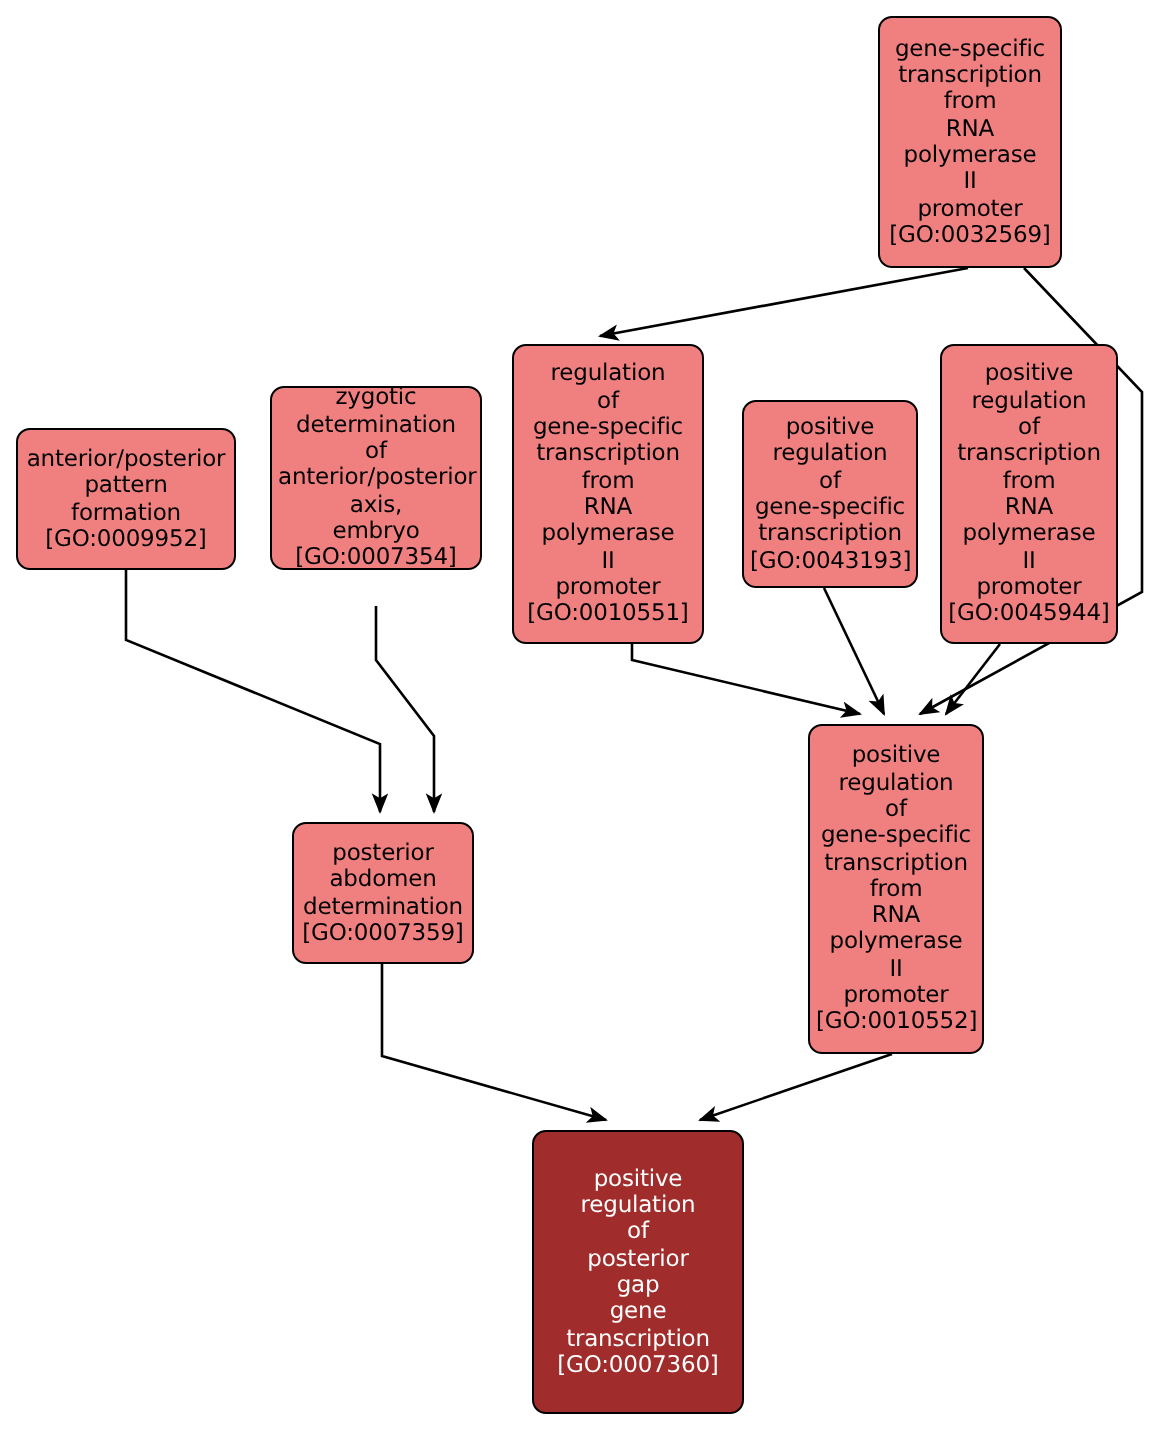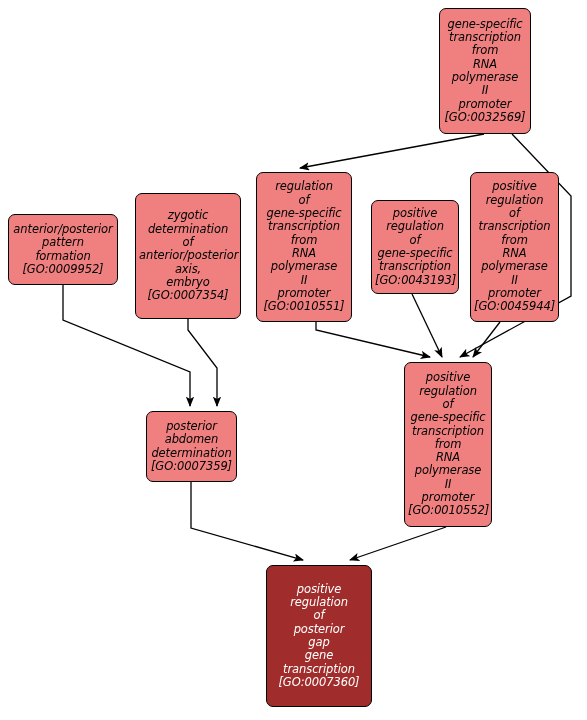--- a/index.html
+++ b/index.html
@@ -31,21 +31,20 @@
     display: flex;
     align-items: center;
     justify-content: center;
     text-align: center;
     line-height: 1.16;
     font-size: 11.5px;
     letter-spacing: -0.1px;
     padding: 2px 3px;
     overflow: hidden;
     z-index: 2;
-    font-style: italic;
   }
   .go-node.fill-light {
     background: #f08080;
     color: #000000;
   }
   .go-node.fill-dark {
     background: #a02c2c;
     color: #ffffff;
   }
   .node-label {
@@ -88,21 +87,21 @@
 II
 promoter
 [GO:0032569]</span>
       </div>
       <div class="go-node fill-light" title="anterior/posterior pattern formation [GO:0009952]" style="left: 8px; top: 214px; width: 110px; height: 71px;">
         <span class="node-label">anterior/posterior
 pattern
 formation
 [GO:0009952]</span>
       </div>
-      <div class="go-node fill-light" title="zygotic determination of anterior/posterior axis, embryo [GO:0007354]" style="left: 135px; top: 193px; width: 106px; height: 126px;">
+      <div class="go-node fill-light" title="zygotic determination of anterior/posterior axis, embryo [GO:0007354]" style="left: 135px; top: 193px; width: 106px; height: 92px;">
         <span class="node-label">zygotic
 determination
 of
 anterior/posterior
 axis,
 embryo
 [GO:0007354]</span>
       </div>
       <div class="go-node fill-light" title="regulation of gene-specific transcription from RNA polymerase II promoter [GO:0010551]" style="left: 256px; top: 172px; width: 96px; height: 150px;">
         <span class="node-label">regulation

